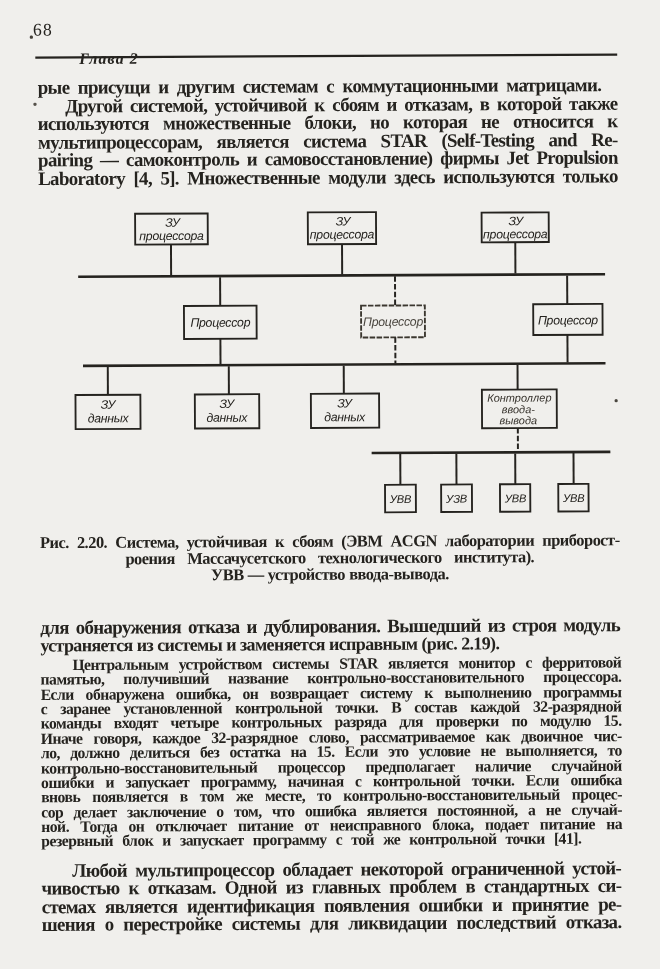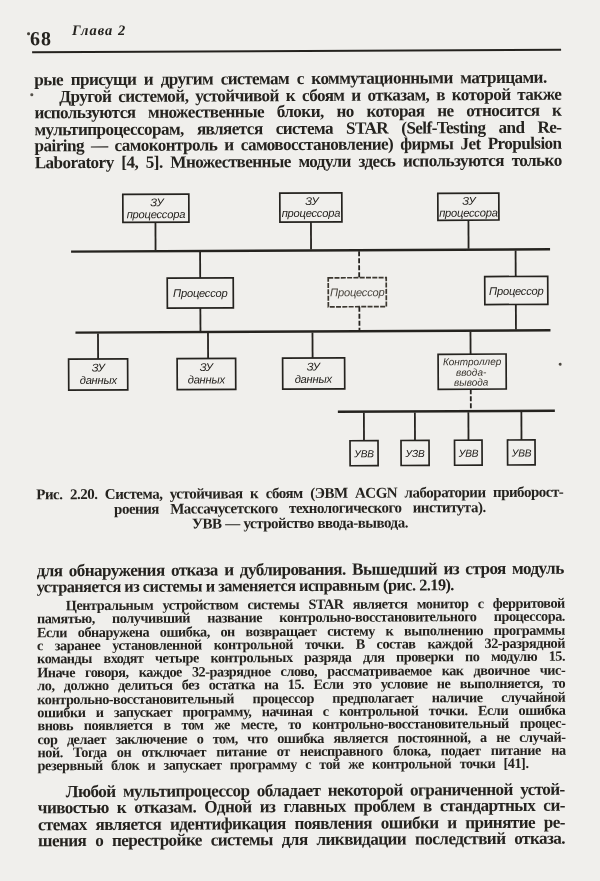--- a/index.html
+++ b/index.html
@@ -13,22 +13,22 @@
   #p4{left:36px;width:528px;font-size:14.3px;line-height:13.4px;letter-spacing:-0.5px;font-weight:bold;}
   #cap{left:36px;width:527px;font-size:15px;line-height:15px;letter-spacing:-0.5px;font-weight:bold;}
   .ind25{text-indent:25px;}
   .ind30{text-indent:29px;}
   .ctr{text-align:center;text-align-last:center;}
 </style>
 </head>
 <body>
 <div id="page" style="position:absolute;left:0;top:0;width:600px;height:881px;transform:rotate(-0.28deg);transform-origin:300px 440px;">
 
-  <div class="abs" style="left:32px;top:30px;font-size:20px;line-height:14px;letter-spacing:1px;font-weight:bold;">68</div>
-  <div class="abs" style="left:74px;top:22px;font-size:14.5px;line-height:14px;font-style:italic;font-weight:bold;letter-spacing:1px;text-align:right;">Глава 2</div>
+  <div class="abs" style="left:32px;top:20px;font-size:16px;line-height:14px;letter-spacing:1px;font-weight:normal;">68</div>
+  <div class="abs" style="left:74px;top:46px;font-size:14.5px;line-height:14px;font-style:italic;font-weight:bold;letter-spacing:1px;text-align:right;">Глава 2</div>
   <div class="abs" style="left:34px;top:50px;width:529px;height:1.8px;background:#25231f;"></div>
 
   <div id="p12" class="abs" style="top:71.3px;">
     <div class="lnlast" style="word-spacing:3.9px;">рые присущи и другим системам с коммутационными матрицами.</div>
     <div class="ln ind25">Другой системой, устойчивой к сбоям и отказам, в которой также</div>
     <div class="ln">используются множественные блоки, но которая не относится к</div>
     <div class="ln">мультипроцессорам, является система STAR (Self-Testing and Re-</div>
     <div class="ln">pairing — самоконтроль и самовосстановление) фирмы Jet Propulsion</div>
     <div class="ln">Laboratory [4, 5]. Множественные модули здесь используются только</div>
   </div>

